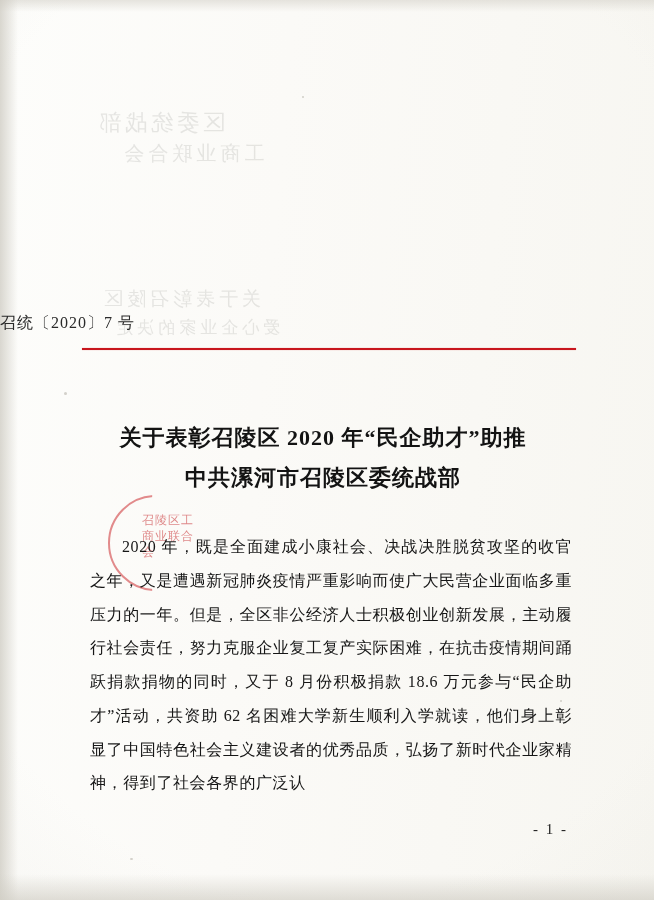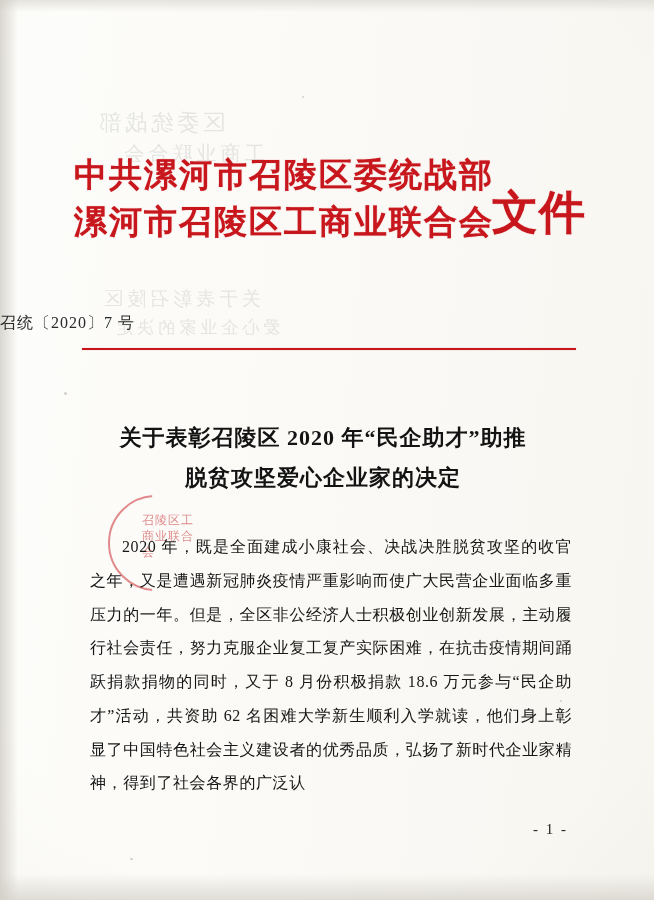--- a/index.html
+++ b/index.html
@@ -200,35 +200,28 @@
   <div class="paper-tint"></div>
   <div class="edge-top"></div>
   <div class="edge-left"></div>
   <div class="edge-bottom"></div>
 
   <div class="ghost g1">区委统战部</div>
   <div class="ghost g2">工商业联合会</div>
   <div class="ghost g3">关于表彰召陵区</div>
   <div class="ghost g4">爱心企业家的决定</div>
 
-  <div class="letterhead">
-    <div class="lh-rows">
-      <div class="lh-line">中共漯河市召陵区委统战部</div>
-      <div class="lh-line">漯河市召陵区工商业联合会</div>
-      <div class="lh-wenjian">文件</div>
-    </div>
-  </div>
 
   <div class="doc-number">召统〔2020〕7 号</div>
 
   <div class="red-rule"></div>
 
   <div class="doc-title">
     <div>关于表彰召陵区 2020 年“民企助才”助推</div>
-    <div>脱贫攻坚爱心企业家的决定</div>
+    <div>中共漯河市召陵区委统战部</div>
   </div>
 
   <div class="seal"></div>
   <div class="seal-text">召陵区工商业联合会</div>
 
   <div class="doc-body">
     <p>2020 年，既是全面建成小康社会、决战决胜脱贫攻坚的收官之年，又是遭遇新冠肺炎疫情严重影响而使广大民营企业面临多重压力的一年。但是，全区非公经济人士积极创业创新发展，主动履行社会责任，努力克服企业复工复产实际困难，在抗击疫情期间踊跃捐款捐物的同时，又于 8 月份积极捐款 18.6 万元参与“民企助才”活动，共资助 62 名困难大学新生顺利入学就读，他们身上彰显了中国特色社会主义建设者的优秀品质，弘扬了新时代企业家精神，得到了社会各界的广泛认</p>
   </div>
 
   <div class="page-number">- 1 -</div>

